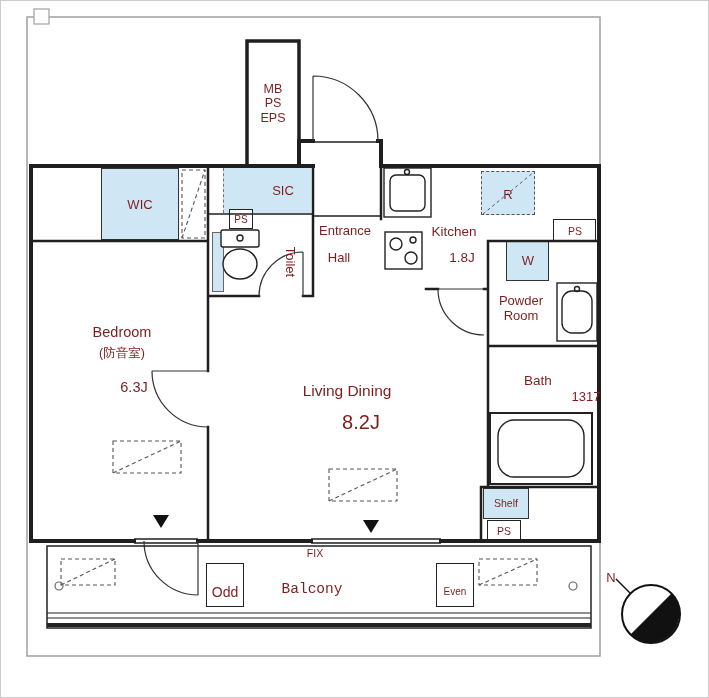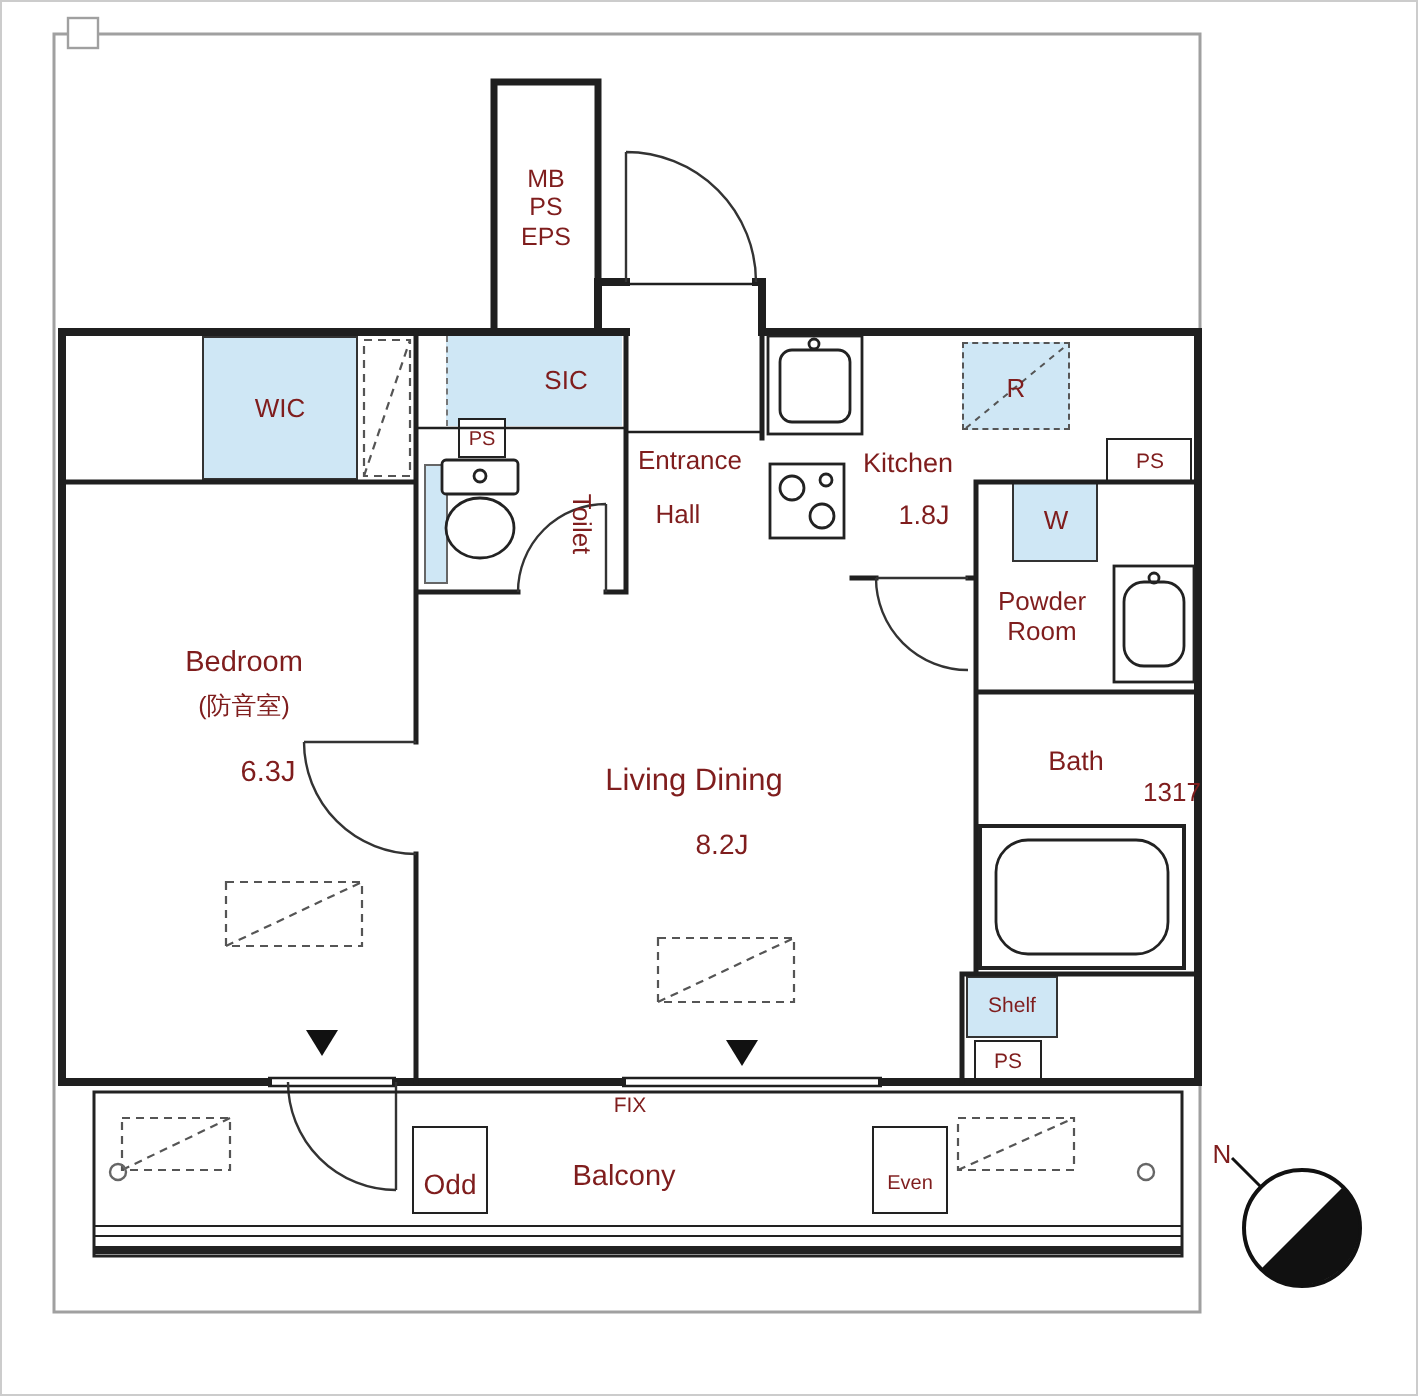--- a/index.html
+++ b/index.html
@@ -144,22 +144,22 @@
   <div class="lbl" style="left:507px;top:194px;">R</div>
   <div class="lbl small" style="left:574px;top:230px;">PS</div>
   <div class="lbl" style="left:527px;top:260px;">W</div>
   <div class="lbl wrap" style="left:520px;top:308px;width:62px;">Powder Room</div>
   <div class="lbl" style="left:537px;top:380px;font-size:13.5px;">Bath</div>
   <div class="lbl" style="left:537px;top:396px;font-size:13px;margin-left:48px;">1317</div>
   <div class="lbl big" style="left:121px;top:331px;font-size:14.5px;">Bedroom</div>
   <div class="lbl" style="left:121px;top:352px;font-size:12.5px;">(防音室)</div>
   <div class="lbl big" style="left:121px;top:386px;font-size:14.5px;margin-left:12px;">6.3J</div>
   <div class="lbl big" style="left:346px;top:390px;font-size:15.5px;">Living Dining</div>
-  <div class="lbl big" style="left:360px;top:421px;font-size:14px;">8.2J</div>
+  <div class="lbl big" style="left:360px;top:421px;font-size:20px;">8.2J</div>
   <div class="lbl small" style="left:505px;top:502px;">Shelf</div>
   <div class="lbl small" style="left:503px;top:530px;">PS</div>
   <div class="lbl small" style="left:314px;top:552px;">FIX</div>
-  <div class="lbl big" style="left:311px;top:588px;font-size:14.5px;">Balcony</div>
+  <div class="lbl big" style="left:311px;top:588px;font-size:14.5px;font-family:Liberation Mono, monospace;">Balcony</div>
   <div class="lbl small" style="left:224px;top:591px;font-size:14px;">Odd</div>
   <div class="lbl small" style="left:454px;top:591px;font-size:10px;">Even</div>
   <div class="lbl" style="left:610px;top:577px;">N</div>
 
 </div>
 
 </body></html>

